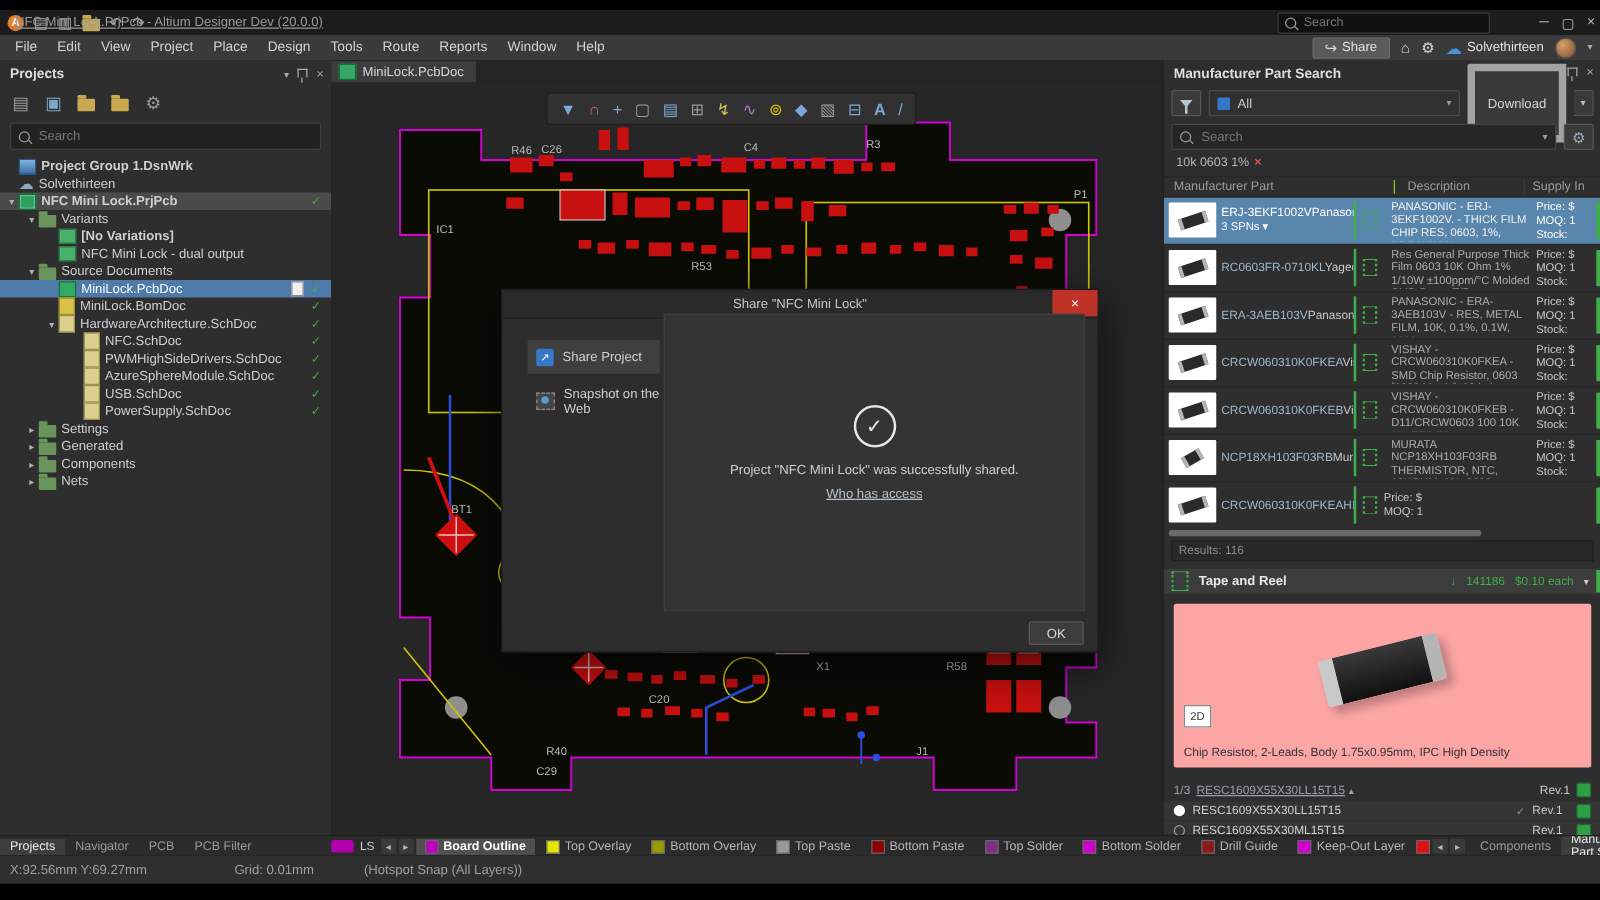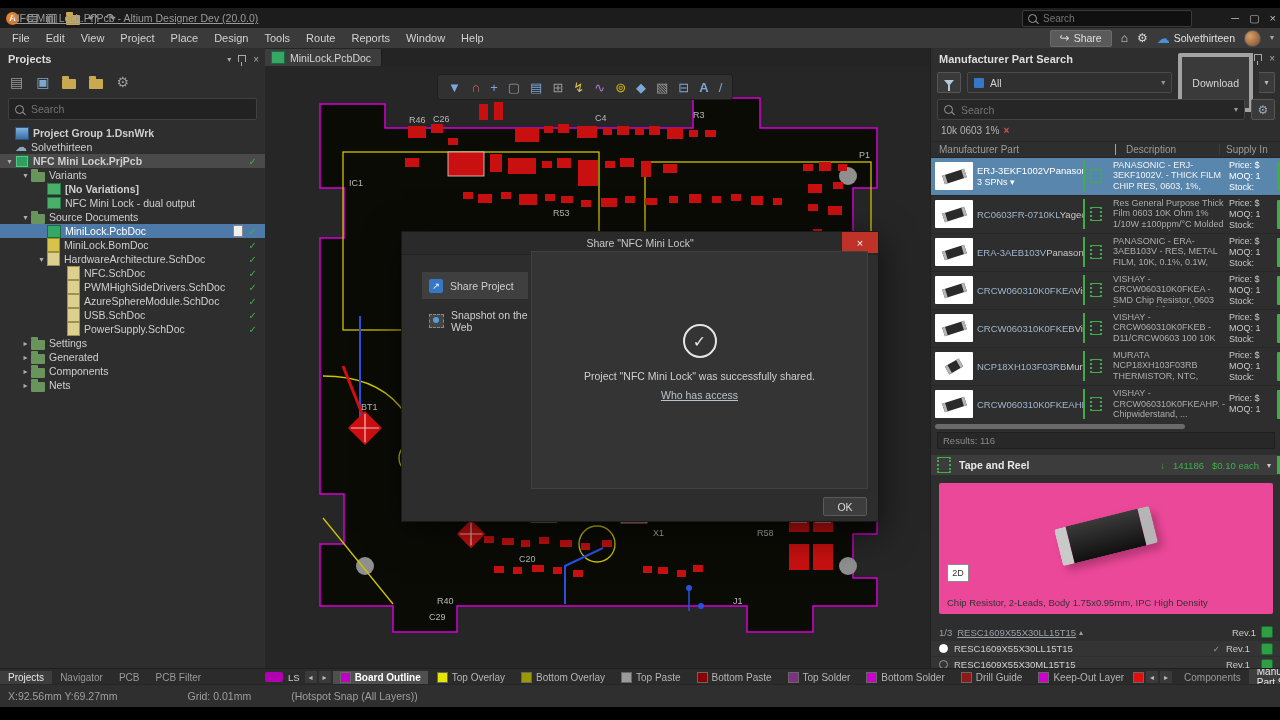--- a/index.html
+++ b/index.html
@@ -105,21 +105,21 @@
     color:#dadada;font-size:10.5px;display:flex;align-items:center;justify-content:center;}
 
   
   .rctrl{height:22px;display:flex;align-items:center;gap:6px;padding:4px 6px 0 6px;}
   .sqbtn{width:22px;height:19px;background:#3a3a3a;border:1px solid #555;border-radius:2px;display:flex;align-items:center;justify-content:center;flex:none;}
   .funnel{width:0;height:0;border-left:5px solid transparent;border-right:5px solid transparent;border-top:6px solid #b3c7d6;position:relative;}
   .funnel::after{content:"";position:absolute;left:-1px;top:-1px;width:2px;height:6px;background:#b3c7d6;}
   .combo{flex:1;height:19px;background:#303030;border:1px solid #4a4a4a;border-radius:2px;display:flex;align-items:center;gap:6px;padding:0 6px;color:#cfcfcf;font-size:10.5px;}
   .combo .sp{flex:1;}
   .catic{width:10px;height:10px;background:#3578c8;border-radius:1px;flex:none;}
-  .dlbtn{height:19px;background:#3a3a3a;border:4px solid #a3a3a3;border-radius:2px 0 0 2px;color:#d6d6d6;font-size:10.5px;
+  .dlbtn{height:19px;background:#3a3a3a;border:6px solid #a3a3a3;border-radius:2px 0 0 2px;color:#d6d6d6;font-size:10.5px;
     display:flex;align-items:center;padding:16px 10px;flex:none;}
   .dlcaret{width:15px;height:19px;background:#3a3a3a;border:1px solid #555;border-left:0;border-radius:0 2px 2px 0;
     display:flex;align-items:center;justify-content:center;color:#bbb;font-size:8px;flex:none;}
   .rsearchrow{height:20px;display:flex;align-items:center;gap:6px;margin:6px 6px 0 6px;}
   .rsearch{flex:1;height:19px;background:#262626;border:1px solid #444;border-radius:2px;display:flex;align-items:center;gap:6px;padding:0 6px;}
   .rsearch input{background:transparent;border:0;outline:0;color:#bbb;font-size:10.5px;flex:1;font-family:"Liberation Sans",sans-serif;}
   .rsearch .caret{color:#999;font-size:8px;}
   .chiprow{height:16px;display:flex;align-items:center;gap:4px;padding:3px 0 0 10px;font-size:10px;color:#b5b5b5;}
   .chipx{color:#e05050;font-weight:bold;font-size:10px;}
   .thead{height:15px;display:flex;align-items:center;font-size:10px;color:#9a9a9a;border-top:1px solid #262626;border-bottom:1px solid #262626;margin-top:2px;}
@@ -144,21 +144,21 @@
   .scol{width:52px;flex:none;font-size:9px;line-height:11px;color:#c9c9c9;overflow:hidden;white-space:nowrap;}
   .sel2 .scol{color:#fff;}
   .hscroll{height:7px;margin:1px 8px 0 4px;position:relative;}
   .hscroll .bar{position:absolute;left:0;top:1px;width:250px;height:5px;background:#6a6a6a;border-radius:3px;}
   .results{height:15px;margin:2px 6px 0 6px;background:#282828;border:1px solid #1f1f1f;color:#8a8a8a;font-size:9.5px;display:flex;align-items:center;padding-left:5px;}
   .tapereel{height:20px;margin-top:6px;background:#3c3c3c;display:flex;align-items:center;gap:8px;padding:0 6px;position:relative;}
   .tapereel .tt{font-size:10.5px;font-weight:bold;color:#e8e8e8;flex:1;}
   .tapereel .grn{color:#3fae49;font-size:9.5px;}
   .tapereel .caret{color:#ccc;font-size:8px;margin-right:4px;}
   .tapereel::after{content:"";position:absolute;right:0;top:1px;width:4px;height:18px;background:#3fae49;}
-  .card{margin:8px 8px 0 8px;height:132px;background:#ec4899;border-radius:2px;position:relative;}
+  .card{margin:8px 8px 0 8px;height:132px;background:#fca5a5;border-radius:2px;position:relative;}
   .res3d{position:absolute;left:50%;top:34px;transform:translateX(-50%) rotate(-14deg);width:74px;height:38px;
     background:linear-gradient(#3a3a3a,#101010);border-left:12px solid #c9c9c9;border-right:12px solid #b5b5b5;border-radius:3px;box-shadow:4px 6px 8px rgba(0,0,0,.25);}
   .btn2d{position:absolute;left:8px;bottom:32px;width:20px;height:16px;background:#fff;border:1px solid #8a8a8a;color:#333;
     font-size:9px;display:flex;align-items:center;justify-content:center;}
   .caption{position:absolute;left:0;right:0;bottom:6px;padding:0 8px;font-size:9.5px;color:#333;}
   .fsummary{height:16px;margin-top:10px;display:flex;align-items:center;padding:0 8px;font-size:9.5px;color:#98a0a8;}
   .fsummary .nm{text-decoration:underline;margin-left:5px;}
   .fsummary .sp{flex:1;}
   .rev{color:#c9c9c9;font-size:9.5px;margin-right:5px;}
   .gsq{width:10px;height:10px;background:#2f9e44;border:1px solid #1c6b2e;border-radius:2px;flex:none;}
@@ -687,21 +687,20 @@
           <span class="scol"><span>Price: $</span><br><span>MOQ: 1</span><br><span>Stock:</span></span>
         </div>
         <div class="prow">
           <span class="thumb">
               <span class="rmini"></span>
             </span>
           <span class="pcol"><span class="pn">CRCW060310K0FKEAHP</span></span>
           <span class="iccol">
               <span class="ic-chip"></span>
             </span>
-          <span class="dcol">VISHAY - CRCW060310K0FKEAHP. - Chipwiderstand, ...</span>
           <span class="scol"><span>Price: $</span><br><span>MOQ: 1</span></span>
         </div>
       </div>
       <div class="hscroll">
           <span class="bar"></span>
         </div>
       <div class="results">Results: 116</div>
       <div class="tapereel">
         <span class="ic-chip" style="width:10px;height:14px;"></span>
         <span class="tt">Tape and Reel</span>

